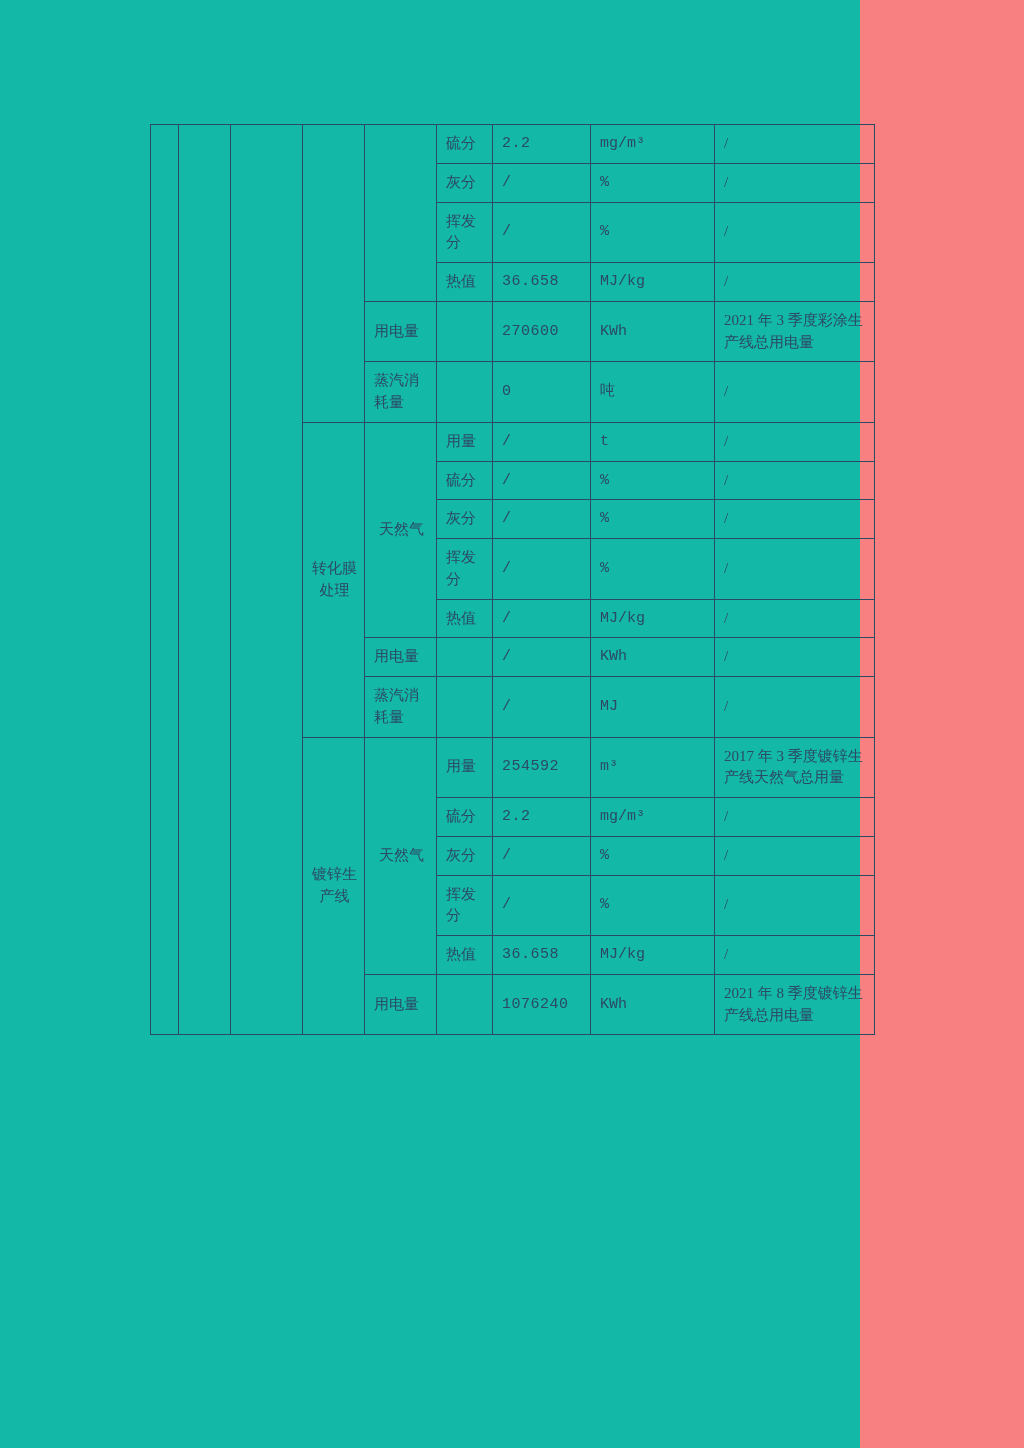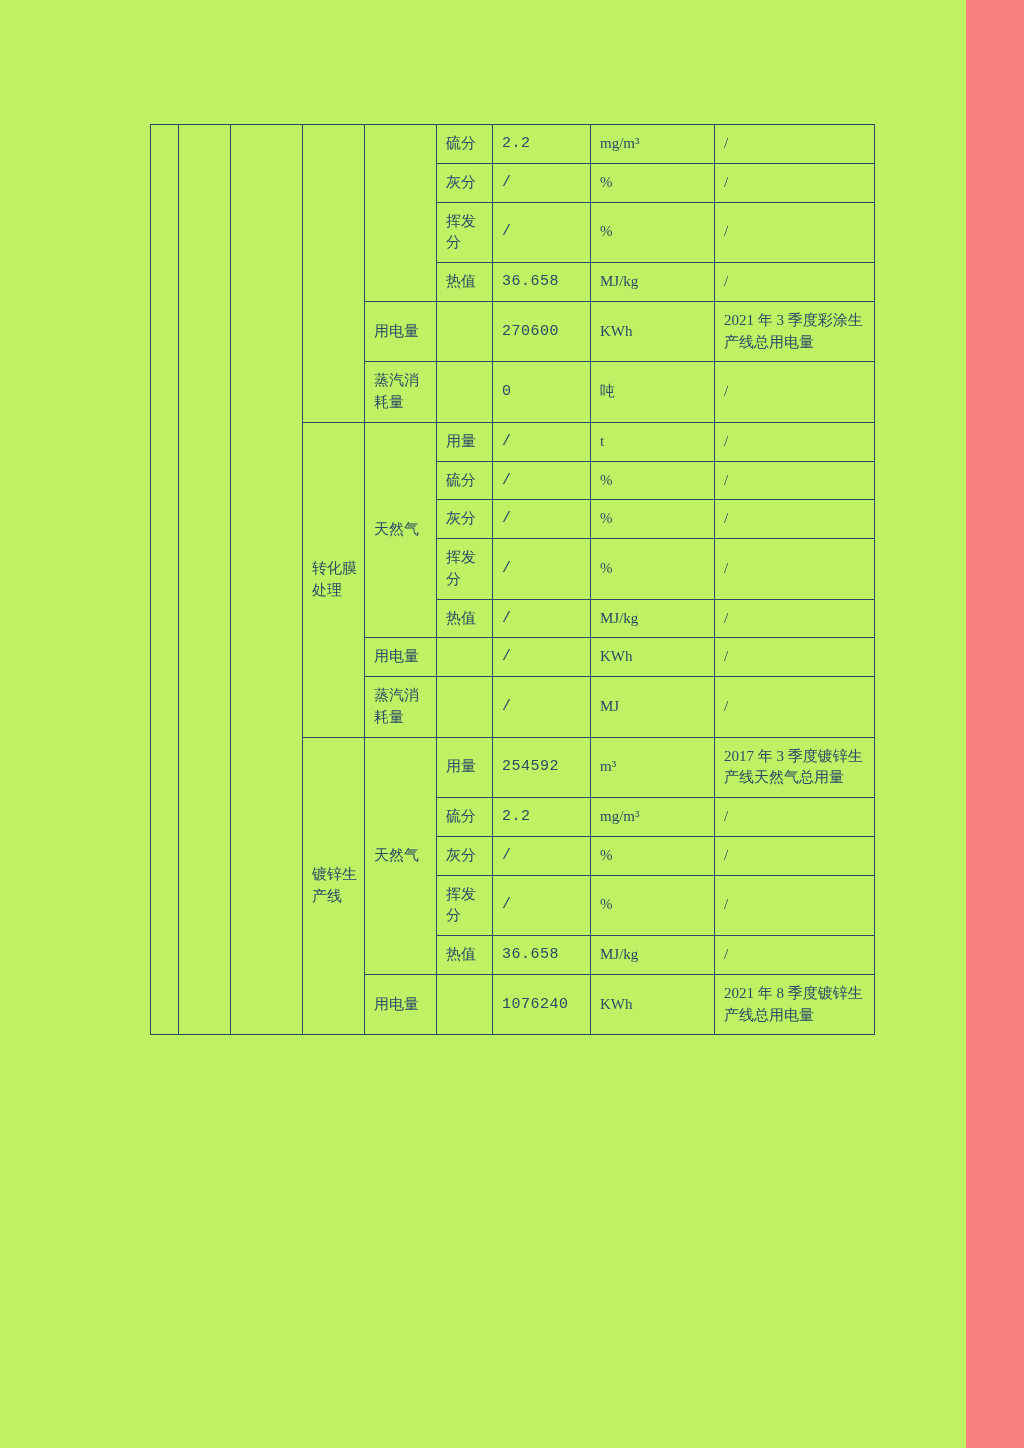--- a/index.html
+++ b/index.html
@@ -12,23 +12,23 @@
     height: 1448px;
     position: relative;
     font-family: "Liberation Serif", serif;
     color: #2b4a66;
     overflow: hidden;
   }
   #page {
     position: absolute;
     left: 0;
     top: 0;
-    width: 966px;
+    width: 860px;
     height: 1448px;
-    background: #bef264;
+    background: #14b8a6;
   }
   table.doc-table {
     position: absolute;
     left: 150px;
     top: 124px;
     width: 723px;
     border-collapse: collapse;
     table-layout: fixed;
   }
   table.doc-table td {
@@ -40,23 +40,23 @@
     color: #2b4a66;
     word-break: break-word;
   }
   td.c-empty1 { width: 28px; padding: 0; }
   td.c-empty2 { width: 52px; padding: 0; }
   td.c-empty3 { width: 72px; padding: 0; }
   td.c-proc   { width: 62px; margin-top: 18px; }
   td.c-cat    { width: 72px; }
   td.c-item   { width: 56px; }
   td.c-val    { width: 98px; }
-  td.c-unit   { width: 124px; }
+  td.c-unit   { width: 124px; font-family: Liberation Mono, monospace; }
   td.c-note   { width: 160px; }
-  .vmid { vertical-align: middle; }
+  .vmid { vertical-align: middle; text-align: center; }
   .cell-num {
     font-family: Liberation Mono, monospace;
     letter-spacing: 0.5px;
   }
   .cell-unit {
     font-family: "Liberation Serif", serif;
   }
 </style>
 </head>
 <body>

